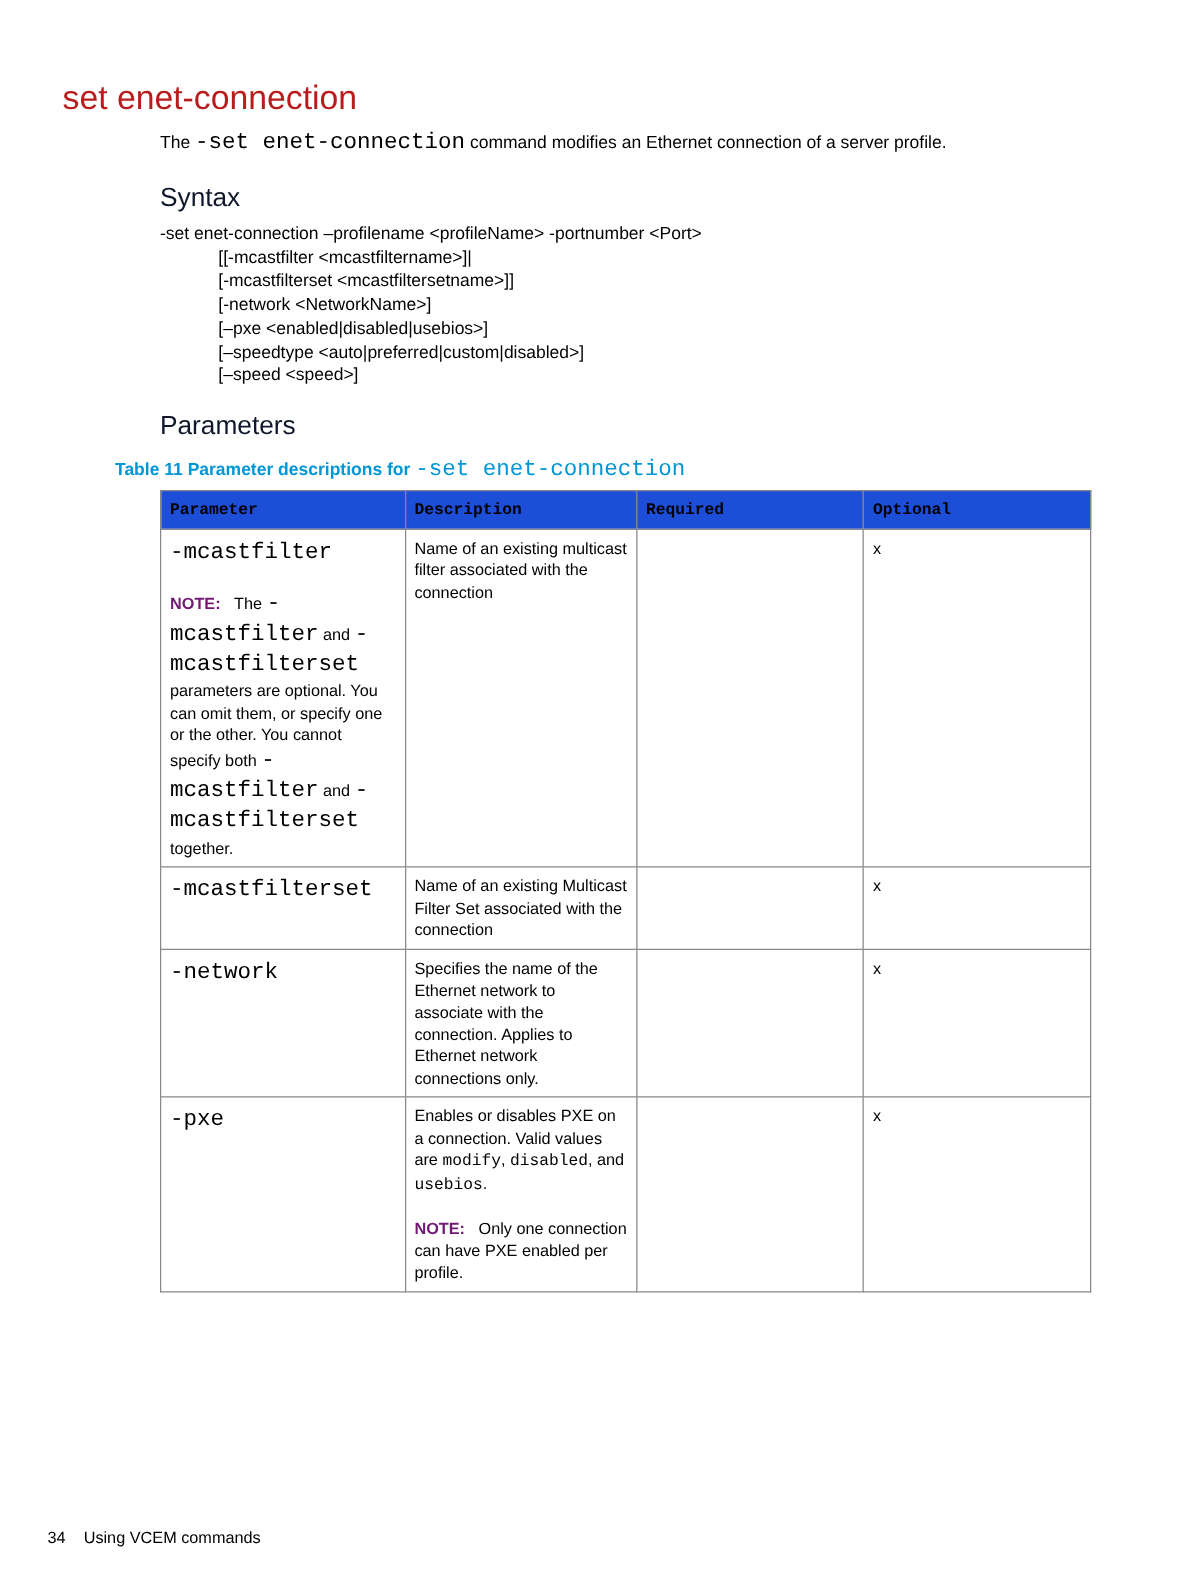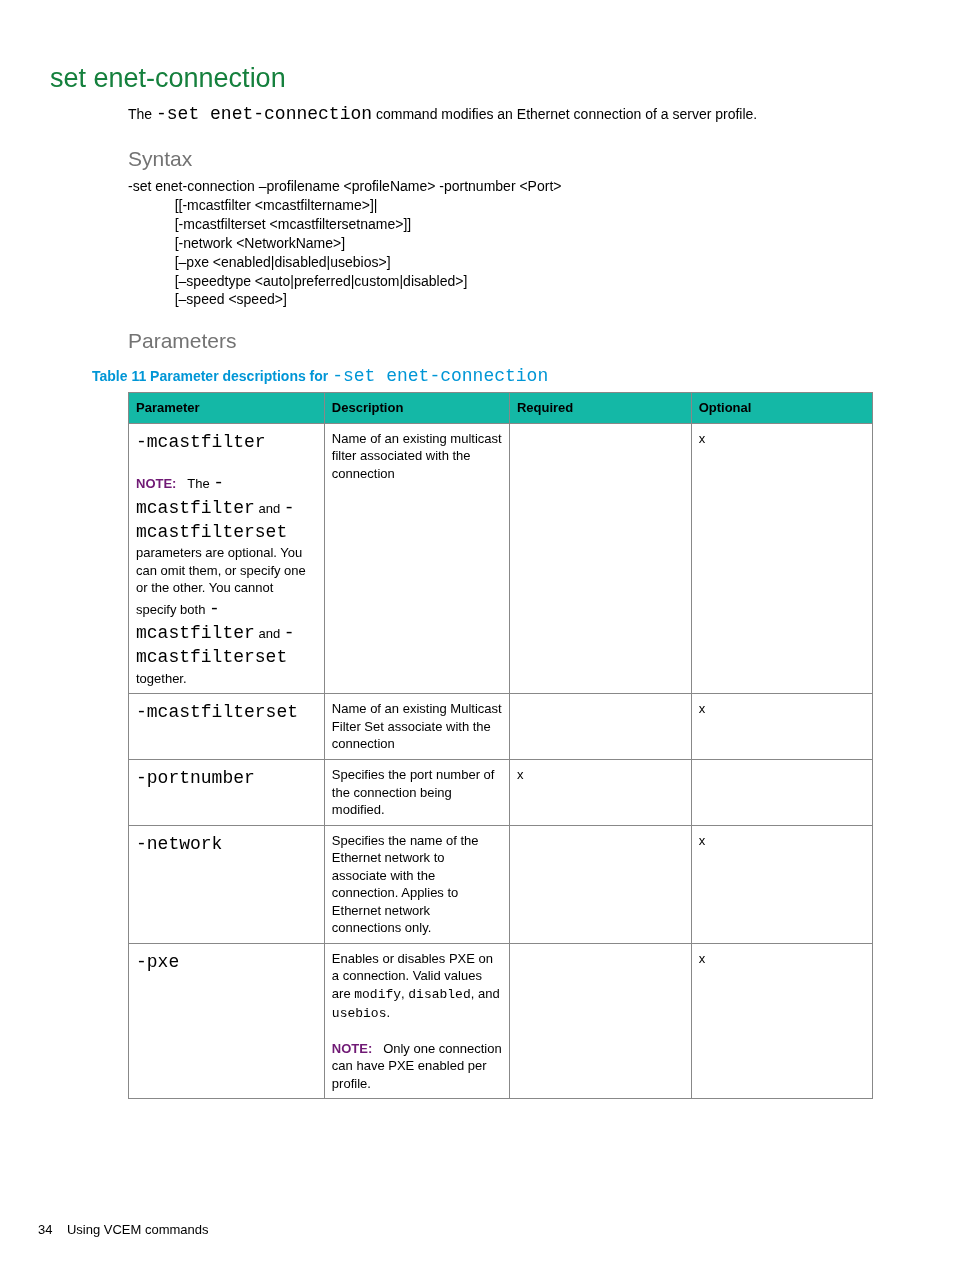--- a/index.html
+++ b/index.html
@@ -10,28 +10,28 @@
     margin: 0;
     padding: 60px 90px 40px 50px;
     width: 954px;
     box-sizing: border-box;
     line-height: 1.35;
   }
   h1 {
     font-family: Arial, Helvetica, sans-serif;
     font-weight: 300;
     font-size: 27px;
-    color: #15803d;
+    color: #b91c1c;
     margin: 0 0 6px 0;
   }
   h2 {
     font-family: Arial, Helvetica, sans-serif;
     font-weight: 400;
     font-size: 21px;
-    color: #737373;
+    color: #0f172a;
     margin: 18px 0 4px 0;
   }
   .indent  { margin-left: 78px; }
   .intro   { margin-left: 78px; margin-top: 2px; }
   code, .mono {
     font-family: "Courier New", Courier, monospace;
     font-size: 18px;
   }
   pre.syntax {
     font-family: Liberation Sans, sans-serif;
@@ -55,21 +55,22 @@
     font-size: 13px;
   }
   table.params th, table.params td {
     border: 1px solid #888;
     padding: 6px 7px;
     text-align: left;
     vertical-align: top;
   }
   table.params th {
     font-weight: bold;
-    background: #14b8a6;
+    background: #1d4ed8;
+    font-family: Liberation Mono, monospace;
   }
   .note-label {
     color: #701a75;
     font-weight: bold;
   }
   .col-param { width: 186px; }
   .col-desc  { width: 186px; }
   .col-req   { width: 186px; }
   .col-opt   { width: 186px; }
   .footer {
@@ -115,29 +116,23 @@
   </thead>
   <tbody id="param-rows">
       <tr>
         <td><span class="mono">-mcastfilter</span><br><br><span class="note-label">NOTE:</span>&nbsp;&nbsp;&nbsp;The <span class="mono">-mcastfilter</span> and <span class="mono">-mcastfilterset</span> parameters are optional. You can omit them, or specify one or the other. You cannot specify both <span class="mono">-mcastfilter</span> and <span class="mono">-mcastfilterset</span> together.</td>
         <td class="row-desc">Name of an existing multicast filter associated with the connection</td>
         <td></td>
         <td>x</td>
       </tr>
       <tr>
         <td><span class="mono">-mcastfilterset</span></td>
-        <td class="row-desc">Name of an existing Multicast Filter Set associate with the connection</td>
+        <td class="row-desc">Name of an existing Multicast Filter Set associated with the connection</td>
         <td></td>
         <td>x</td>
-      </tr>
-      <tr>
-        <td><span class="mono">-portnumber</span></td>
-        <td class="row-desc">Specifies the port number of the connection being modified.</td>
-        <td>x</td>
-        <td></td>
       </tr>
       <tr>
         <td><span class="mono">-network</span></td>
         <td class="row-desc">Specifies the name of the Ethernet network to associate with the connection. Applies to Ethernet network connections only.</td>
         <td></td>
         <td>x</td>
       </tr>
       <tr>
         <td><span class="mono">-pxe</span></td>
         <td class="row-desc">Enables or disables PXE on a connection. Valid values are <span class="mono">modify</span>, <span class="mono">disabled</span>, and <span class="mono">usebios</span>.<br><br><span class="note-label">NOTE:</span>&nbsp;&nbsp;&nbsp;Only one connection can have PXE enabled per profile.</td>

